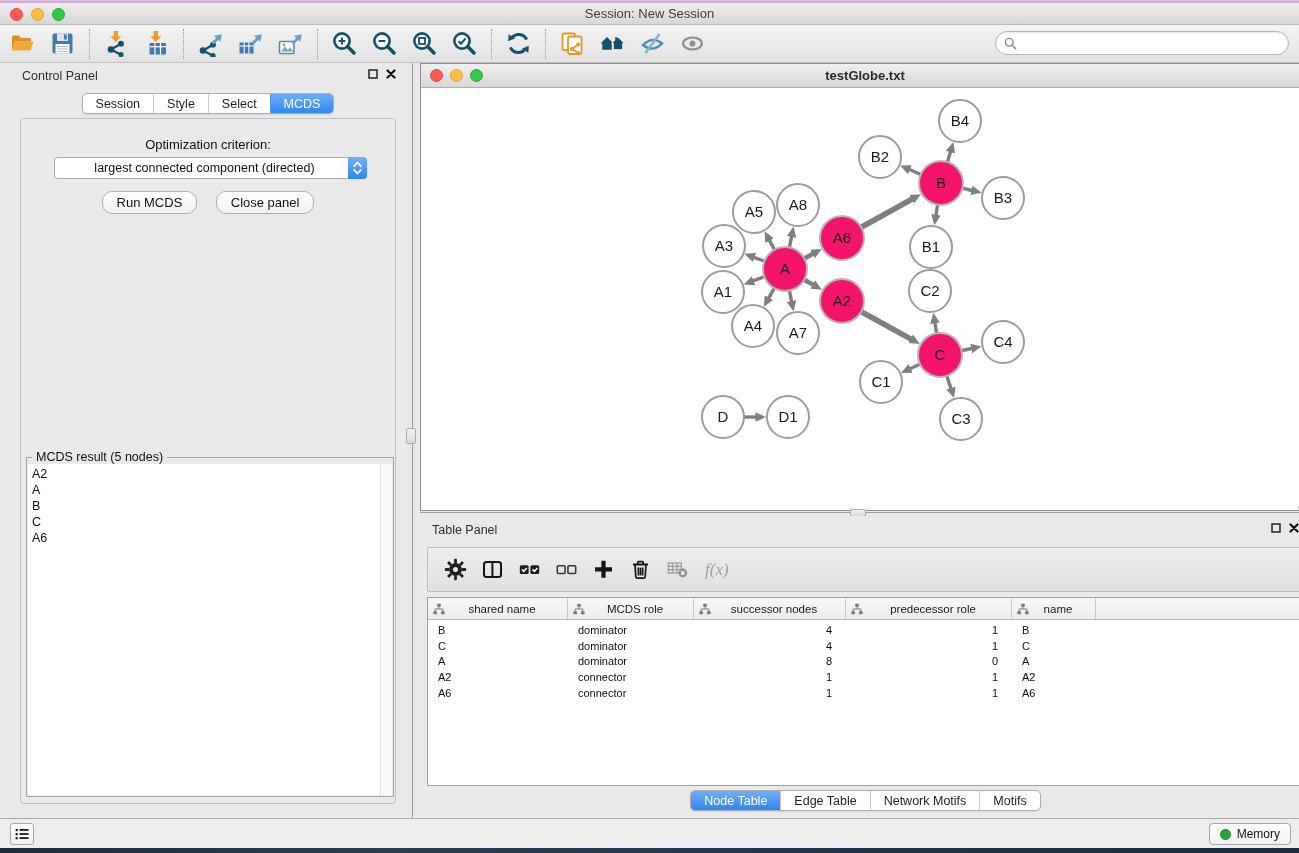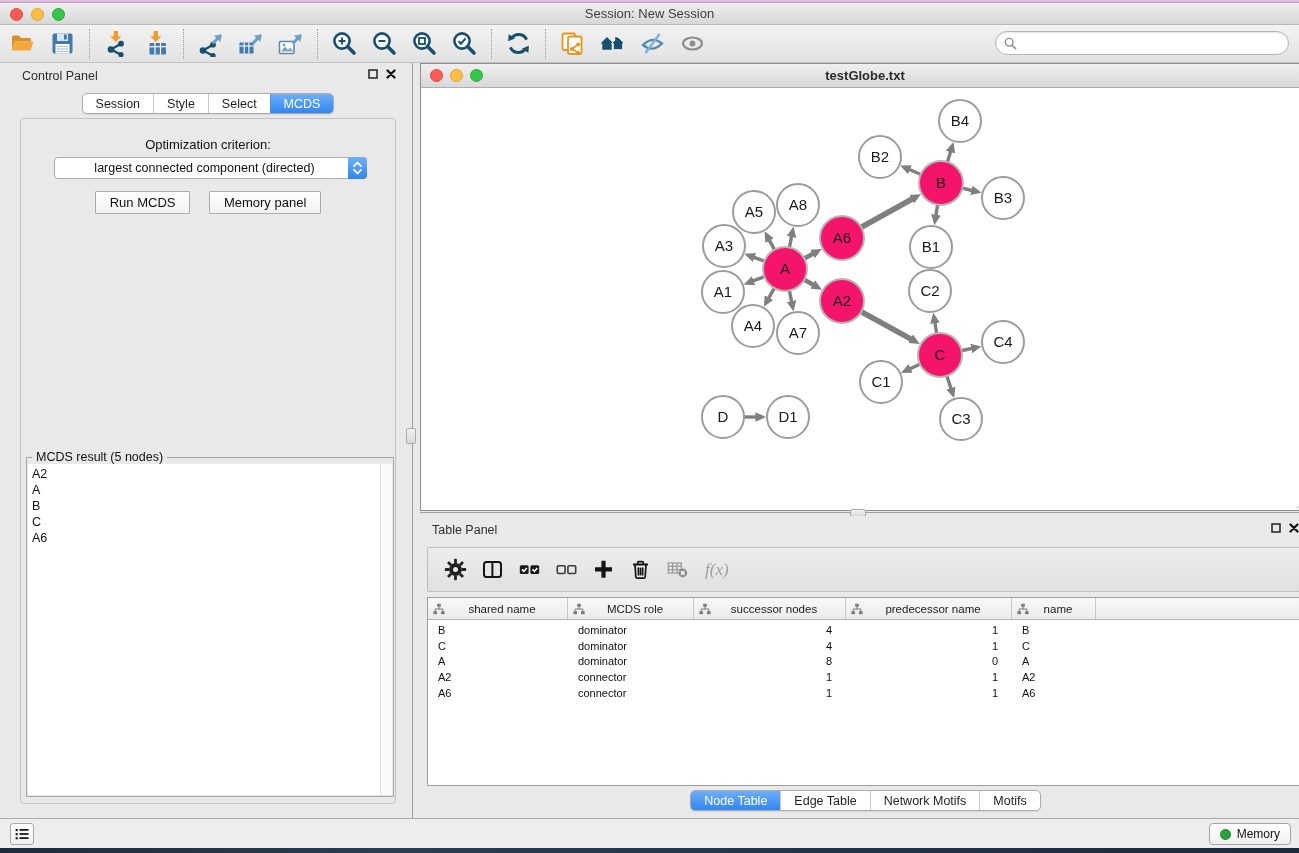--- a/index.html
+++ b/index.html
@@ -58,21 +58,21 @@
   .combo { position:absolute; left:42px; top:94px; width:313px; height:22px;
     background:#FFF; border:1px solid #ABABAB; border-radius:4px;
     display:flex; align-items:center; }
   .combo-text { flex:1; font-size:12.5px; color:#111; text-align:center; padding-left:6px;
     white-space:nowrap; overflow:hidden; }
   .combo-step { width:19px; height:22px; margin:-1px -1px -1px 0;
     background:linear-gradient(#72B0F8,#2F85EF); border-radius:0 4px 4px 0;
     display:flex; align-items:center; justify-content:center; }
   .cp-buttons { position:absolute; left:0; width:100%; top:128px; text-align:center; }
   .mac-btn { display:inline-block; padding:3px 14px; font-size:13px; color:#111;
-    background:linear-gradient(#FFF,#F1F1F1); border:1px solid #ADADAD; border-radius:1px;
+    background:linear-gradient(#FFF,#F1F1F1); border:1px solid #ADADAD; border-radius:10px;
     margin:0 7px; }
   .groupbox { position:absolute; left:14px; top:394px; width:368px; height:340px;
     border:1px solid #A6A6A6; }
   .groupbox-title { position:absolute; top:-8px; left:5px; background:#E9E9E9;
     padding:0 4px; font-size:12.5px; color:#111; }
   .result-list { position:absolute; left:1px; top:6px; right:13px; bottom:1px;
     background:#FFF; font-size:12.5px; color:#111; padding:2px 0 0 4px; overflow:hidden; }
   .result-list div { line-height:16px; }
   .result-scroll { position:absolute; top:6px; right:1px; width:12px; bottom:1px;
     background:#FAFAFA; border-left:1px solid #E2E2E2; }
@@ -358,21 +358,21 @@
         <span class="combo-text">largest connected component (directed)</span>
         <span class="combo-step">
           <svg width="13" height="16" viewBox="0 0 13 16">
             <path d="M3 6.2L6.5 2.6L10 6.2" fill="none" stroke="#FFF" stroke-width="1.8" stroke-linecap="round" stroke-linejoin="round"></path>
             <path d="M3 9.8L6.5 13.4L10 9.8" fill="none" stroke="#FFF" stroke-width="1.8" stroke-linecap="round" stroke-linejoin="round"></path>
           </svg>
         </span>
       </div>
       <div class="cp-buttons">
         <span class="mac-btn">Run MCDS</span>
-        <span class="mac-btn">Memory panel</span>
+        <span class="mac-btn">Close panel</span>
       </div>
       <div class="groupbox">
         <span class="groupbox-title">MCDS result (5 nodes)</span>
         <div class="result-list" id="result-list">
             <div>A2</div>
             <div>A</div>
             <div>B</div>
             <div>C</div>
             <div>A6</div>
           </div>
@@ -624,21 +624,21 @@
               </svg>
               <span>successor nodes</span>
             </div>
             <div class="th" style="width: 166px;">
               <svg width="12" height="12" viewBox="0 0 12 12">
     <rect x="4.2" y="0.8" width="3.6" height="3" fill="#7A7A7A"></rect>
     <rect x="0.4" y="8.2" width="3.6" height="3" fill="#7A7A7A"></rect>
     <rect x="8" y="8.2" width="3.6" height="3" fill="#7A7A7A"></rect>
     <path d="M6 3.8v2.2M2.2 8.2V6h7.6v2.2" fill="none" stroke="#7A7A7A" stroke-width="1"></path>
               </svg>
-              <span>predecessor name</span>
+              <span>predecessor role</span>
             </div>
             <div class="th" style="width: 84px;">
               <svg width="12" height="12" viewBox="0 0 12 12">
     <rect x="4.2" y="0.8" width="3.6" height="3" fill="#7A7A7A"></rect>
     <rect x="0.4" y="8.2" width="3.6" height="3" fill="#7A7A7A"></rect>
     <rect x="8" y="8.2" width="3.6" height="3" fill="#7A7A7A"></rect>
     <path d="M6 3.8v2.2M2.2 8.2V6h7.6v2.2" fill="none" stroke="#7A7A7A" stroke-width="1"></path>
               </svg>
               <span>name</span>
             </div>

